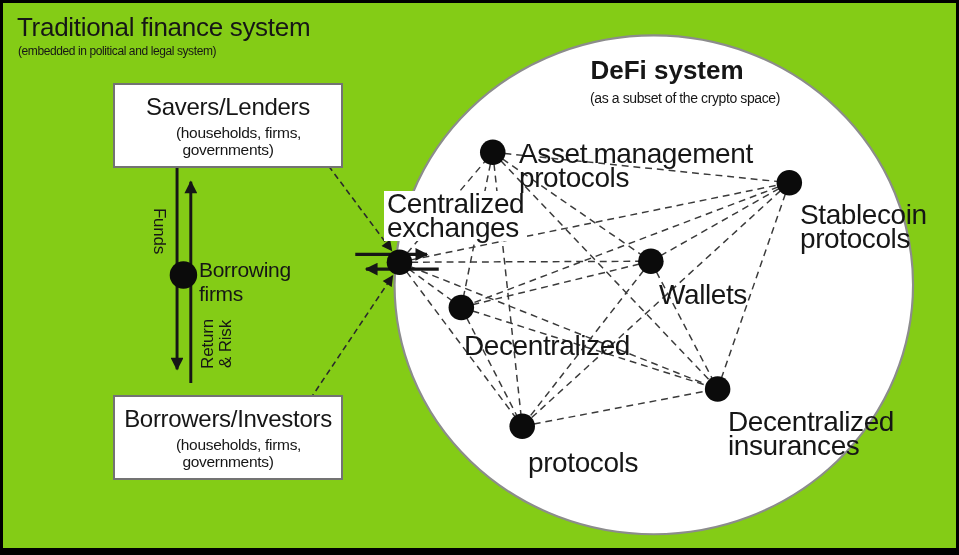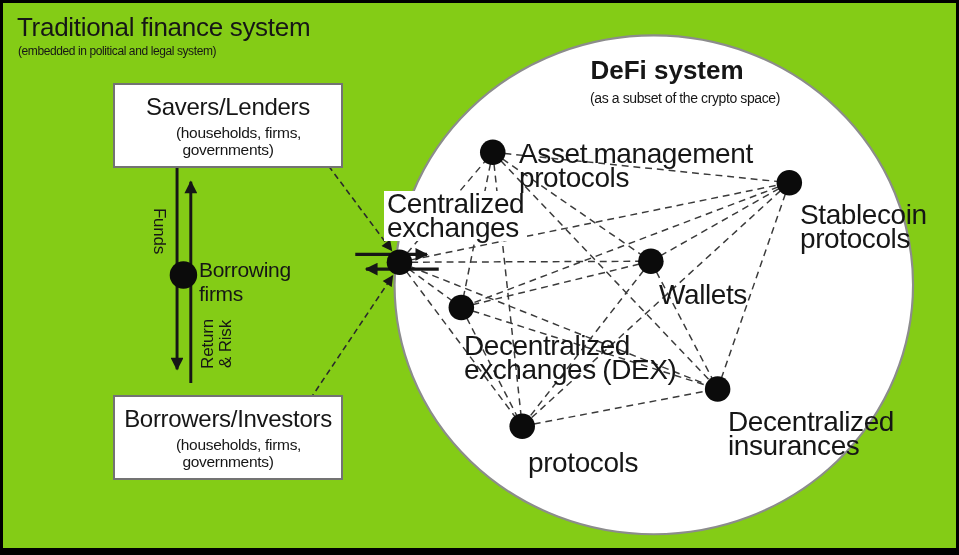--- a/index.html
+++ b/index.html
@@ -145,21 +145,20 @@
   </div>
   <div class="abs nlabel lbl-stablecoin">
     <div>Stablecoin</div>
     <div>protocols</div>
   </div>
   <div class="abs nlabel lbl-wallets">
     <div>Wallets</div>
   </div>
   <div class="abs nlabel lbl-dex">
     <div>Decentralized</div>
-    <div>exchanges (DEX)</div>
   </div>
   <div class="abs nlabel lbl-borrow">
     <div>protocols</div>
   </div>
   <div class="abs nlabel lbl-insurance">
     <div>Decentralized</div>
     <div>insurances</div>
   </div>
 
 </div>

